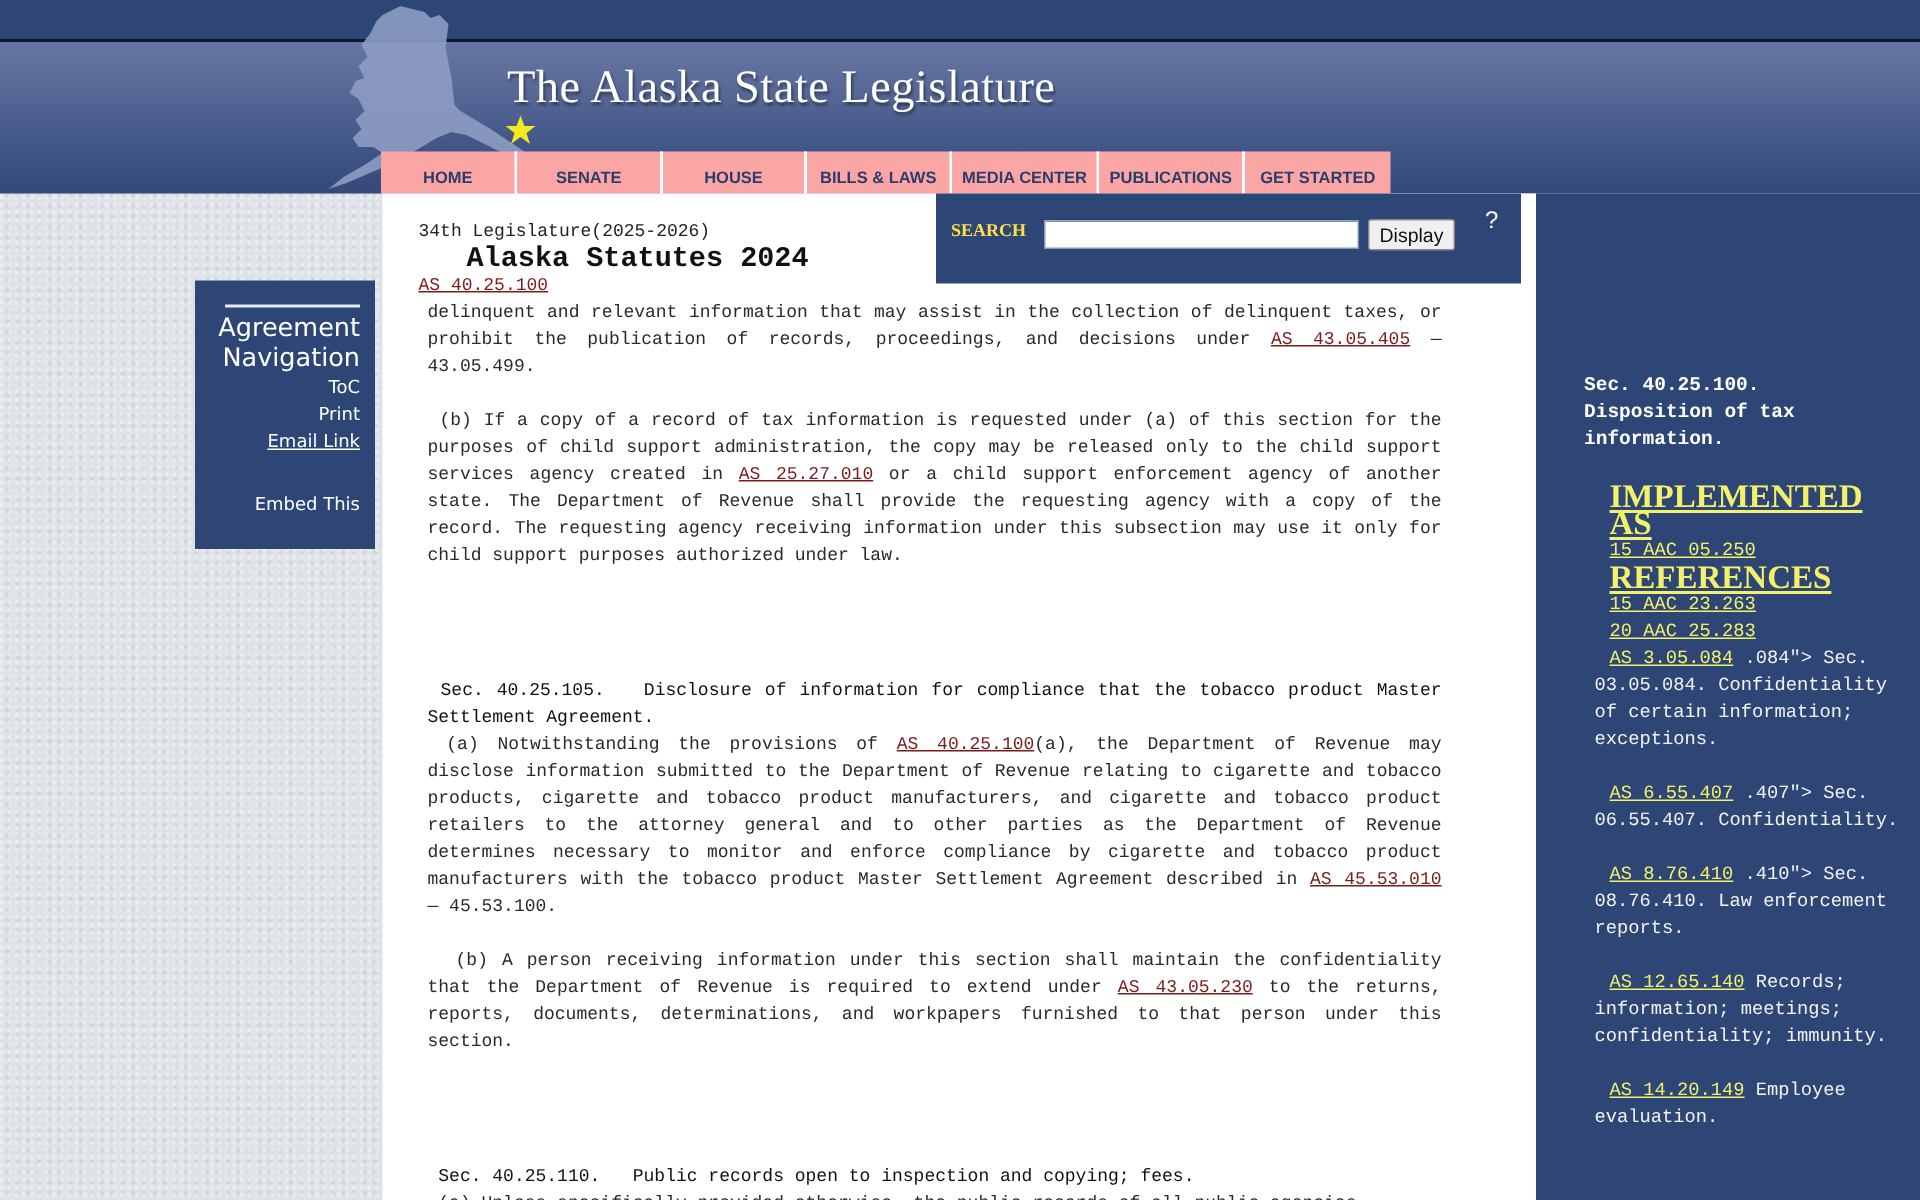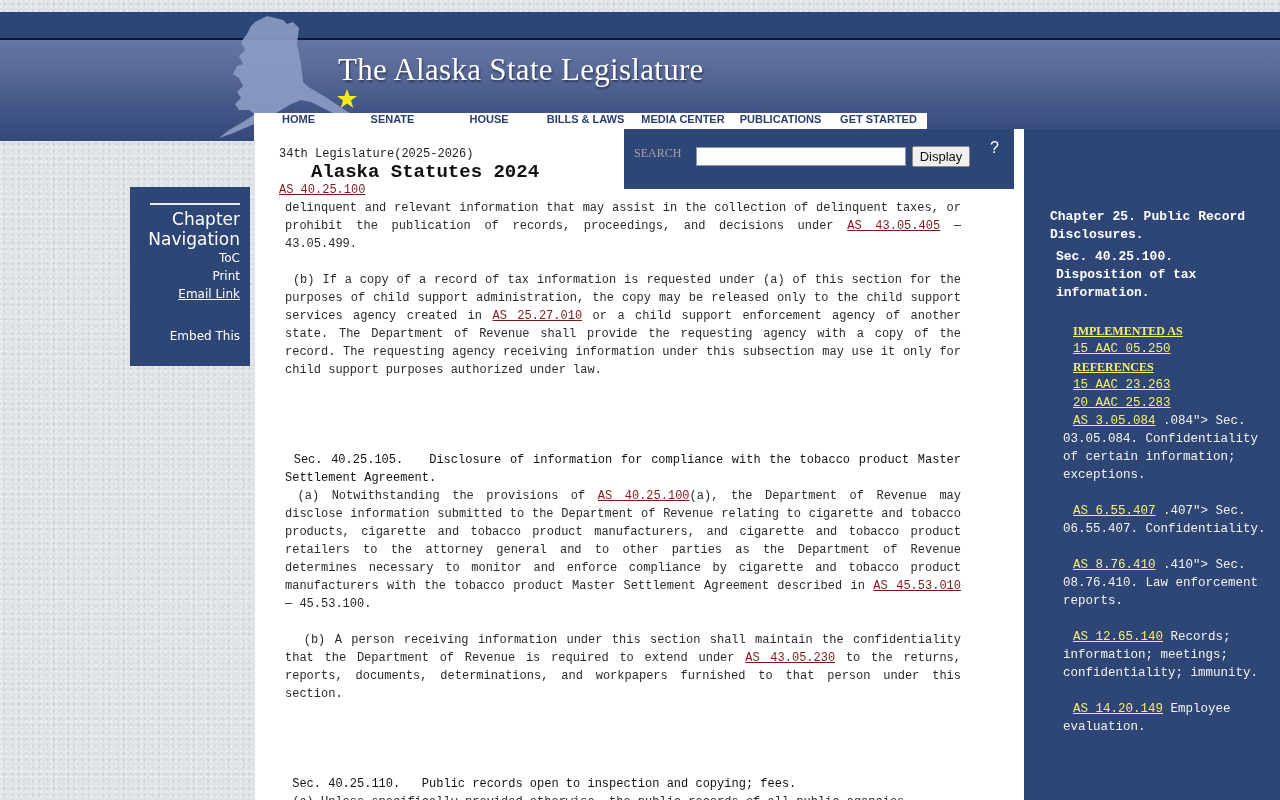--- a/index.html
+++ b/index.html
@@ -6,41 +6,41 @@
   body {
     width:1280px; height:800px; overflow:hidden; position:relative;
     background:#dfe3e8;
     background-image:
       radial-gradient(circle at 20% 30%, rgba(255,255,255,0.35) 0 1px, transparent 2px),
       radial-gradient(circle at 70% 60%, rgba(160,170,185,0.25) 0 1px, transparent 2px);
     background-size:5px 5px, 7px 7px;
     font-family:"Liberation Sans", sans-serif;
   }
   
-  #header { position:absolute; left:0; top:0; width:1188px; height:129px;margin-top:12px; }
+  #header { position:absolute; left:0; top:0; width:1188px; height:129px; }
   #header .topband { position:absolute; left:0; top:0; width:1280px; height:26px; background:#2e4676; }
   #header .topline { position:absolute; left:0; top:26px; width:1280px; height:2px; background:#0d1630; }
   #header .mainband {
     position:absolute; left:0; top:28px; width:1280px; height:101px;
     background:linear-gradient(to bottom,#6676a3 0%,#5c6c9a 25%,#465a8a 60%,#34497a 100%);
   }
   #logo-map { position:absolute; left:215px; top:2px; }
   #site-title {
     position:absolute; left:338px; top:40px;
     font-family:"Liberation Serif", serif; font-size:31px; color:#ffffff;
     letter-spacing:0.3px; text-shadow:1px 2px 2px rgba(0,0,0,0.45);
     white-space:nowrap;
   }
   #star { position:absolute; left:336px; top:76px; }
   
   #nav { position:absolute; left:254px; top:101px; height:28px; display:flex; }
   #nav .tab {
-    height:28px; background:#ffffff; color:#2b3d6b;
+    height:28px; background:#fca5a5; color:#2b3d6b;
     font-family:"Liberation Sans", sans-serif; font-size:11px; font-weight:bold;
-    display:flex; justify-content:center; padding-bottom:4px;
+    display:flex; align-items:flex-end; justify-content:center; padding-bottom:4px;
     box-sizing:border-box; border-right:2px solid #ffffff; cursor:pointer;
   }
   
   #left-nav {
     position:absolute; left:130px; top:187px; width:120px; height:179px;
     background:#2e4676; box-sizing:border-box; padding:0 10px 0 10px; text-align:right;
     font-family:"DejaVu Sans", sans-serif; color:#ffffff;
   }
   #left-nav .rule { height:2px; background:#e8ecf5; margin:16px 0 4px 10px; }
   #left-nav .title { font-size:17px; line-height:20px; }
@@ -66,21 +66,21 @@
   #statute-text .sec-head { color:#111; }
   #statute-text .gap1 { height:18px; }
   #statute-text .gap4 { height:72px; }
   
   #search-box {
     position:absolute; left:624px; top:129px; width:390px; height:60px;
     background:#2e4676; box-sizing:border-box;
   }
   #search-box .lbl {
     position:absolute; left:10px; top:17px; font-family:"Liberation Serif", serif;
-    font-size:12px; font-weight:normal; color:#a3a3a3;
+    font-size:12px; font-weight:bold; color:#fde047;
   }
   #search-box input {
     position:absolute; left:72px; top:18px; width:210px; height:19px;
     border:1px solid #8896b8; box-sizing:border-box; background:#fff; padding:0 3px;
   }
   #search-box button {
     position:absolute; left:288px; top:17px; width:58px; height:21px;
     background:#f0f0f0; border:1px solid #8a8a8a; border-radius:2px;
     font-family:"Liberation Sans", sans-serif; font-size:13px; color:#111; padding:0;
   }
@@ -96,21 +96,21 @@
   #right-panel .title-link {
     position:absolute; left:22px; top:20px; width:200px;
     font-family:"Liberation Serif", serif; font-weight:bold; font-size:17px; line-height:18px;
     color:#a9a9b4; text-decoration:underline;
   }
   #right-panel .mono { font-family:"Liberation Mono", monospace; font-size:13px; line-height:18px; color:#ffffff; }
   #right-panel .chapter { position:absolute; left:26px; top:79px; font-weight:bold; width:200px; }
   #right-panel .section { position:absolute; left:32px; top:119px; font-weight:bold; width:190px; }
   #right-panel .refs { position:absolute; left:39px; top:193px; width:205px; }
   #right-panel .refhead {
-    font-family:"Liberation Serif", serif; font-weight:bold; font-size:12px; line-height:18px;
+    font-family:"Liberation Serif", serif; font-weight:bold; font-size:22px; line-height:18px;
     color:#a9a9b4; text-decoration:underline; display:block;
   }
   #right-panel .refs .mono { font-size:12.5px; color:#f2f2f2; }
   #right-panel .refs a { color:#f3f06a; text-decoration:underline; margin-left:10px; }
   #right-panel .refs .line { display:block; }
   #right-panel .refs .blank { height:18px; }
 </style>
 </head>
 <body>
 
@@ -148,60 +148,59 @@
       </div>
     <div class="tab" style="width:97px;border-right:none">
         <span>GET STARTED</span>
       </div>
   </div>
 </div>
 
 <div id="left-nav">
   <div class="rule"></div>
   <div class="title">
-    <div>Chapter</div>
+    <div>Agreement</div>
     <div>Navigation</div>
   </div>
   <a class="lnk">ToC</a>
   <a class="lnk">Print</a>
   <a class="lnk u">Email Link</a>
   <a class="lnk embed">Embed This</a>
 </div>
 
 <div id="main">
   <div class="meta">
     <div class="leg">34th Legislature(2025-2026)</div>
     <div class="stat">Alaska Statutes 2024</div>
     <a>AS 40.25.100</a>
   </div>
 
   <div id="statute-text">
     <p><span>delinquent and relevant information that may assist in the collection of delinquent taxes, or prohibit the publication of records, proceedings, and decisions under </span><a>AS 43.05.405</a><span> — 43.05.499.</span></p>
     <div class="gap1"></div>
     <p style="white-space:pre-wrap"><span> (b) If a copy of a record of tax information is requested under (a) of this section for the purposes of child support administration, the copy may be released only to the child support services agency created in </span><a>AS 25.27.010</a><span> or a child support enforcement agency of another state. The Department of Revenue shall provide the requesting agency with a copy of the record. The requesting agency receiving information under this subsection may use it only for child support purposes authorized under law.</span></p>
     <div class="gap4"></div>
-    <p class="sec-head" style="white-space:pre-wrap"> Sec. 40.25.105.   Disclosure of information for compliance with the tobacco product Master Settlement Agreement.</p>
+    <p class="sec-head" style="white-space:pre-wrap"> Sec. 40.25.105.   Disclosure of information for compliance that the tobacco product Master Settlement Agreement.</p>
     <p style="white-space:pre-wrap"><span> (a) Notwithstanding the provisions of </span><a>AS 40.25.100</a><span>(a), the Department of Revenue may disclose information submitted to the Department of Revenue relating to cigarette and tobacco products, cigarette and tobacco product manufacturers, and cigarette and tobacco product retailers to the attorney general and to other parties as the Department of Revenue determines necessary to monitor and enforce compliance by cigarette and tobacco product manufacturers with the tobacco product Master Settlement Agreement described in </span><a>AS 45.53.010</a><span> — 45.53.100.</span></p>
     <div class="gap1"></div>
     <p style="white-space:pre-wrap"><span>  (b) A person receiving information under this section shall maintain the confidentiality that the Department of Revenue is required to extend under </span><a>AS 43.05.230</a><span> to the returns, reports, documents, determinations, and workpapers furnished to that person under this section.</span></p>
     <div class="gap4"></div>
     <p class="sec-head" style="white-space:pre-wrap"> Sec. 40.25.110.   Public records open to inspection and copying; fees.</p>
     <p style="white-space:pre-wrap"> (a) Unless specifically provided otherwise, the public records of all public agencies</p>
   </div>
 </div>
 
 <div id="search-box">
   <span class="lbl">SEARCH</span>
   <input type="text" value="" style="">
   <button>Display</button>
   <span class="help">?</span>
 </div>
 
 <div id="right-panel">
-  <div class="mono chapter">Chapter 25. Public Record Disclosures.</div>
   <div class="mono section">Sec. 40.25.100. Disposition of tax information.</div>
   <div class="refs">
     <a class="refhead">IMPLEMENTED AS</a>
     <div class="mono line"><a>15 AAC 05.250</a></div>
     <a class="refhead">REFERENCES</a>
     <div class="mono line"><a>15 AAC 23.263</a></div>
     <div class="mono line"><a>20 AAC 25.283</a></div>
     <div class="mono line"><a>AS 3.05.084</a> <span>.084"&gt; Sec. 03.05.084. Confidentiality of certain information; exceptions.</span></div>
     <div class="blank"></div>
     <div class="mono line"><a>AS 6.55.407</a> <span>.407"&gt; Sec. 06.55.407. Confidentiality.</span></div>

